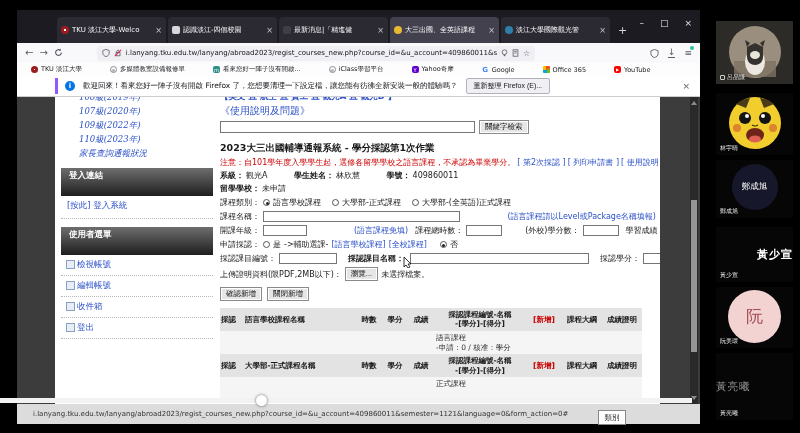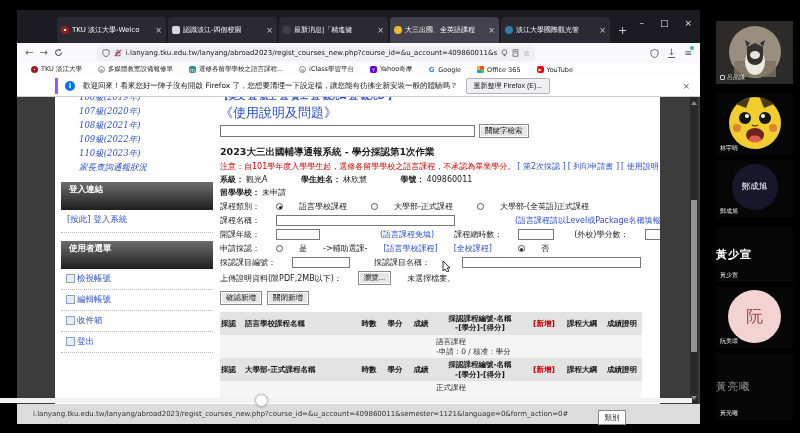--- a/index.html
+++ b/index.html
@@ -31,21 +31,21 @@
   .navbtn { color:#5b5b66; font-size:10px; line-height:1; }
   .urlbar { flex:0 0 400px; margin-left:28px; height:15px; background:#f0f0f4; border-radius:3px;
             display:flex; align-items:center; padding:0 5px; gap:4px; }
   .urltext { flex:1; font-size:7px; color:#15141a; white-space:nowrap; overflow:hidden; }
   .navicons-right { margin-left:auto; display:flex; align-items:center; gap:9px; color:#5b5b66; font-size:9px; }
   .menu-dot { position:relative; }
   .menu-dot::after { content:""; position:absolute; right:-2px; top:-2px; width:4px; height:4px; border-radius:50%; background:#2ac3a2; }
   .dl { border-bottom:1.5px solid #5b5b66; line-height:1; padding-bottom:0; }
 
   
-  .bookmarksbar { height:13px; background:#fdfdfe; display:flex; align-items:center; gap:16px; padding-left:14px;
+  .bookmarksbar { height:13px; background:#fdfdfe; display:flex; align-items:center; gap:28px; padding-left:14px;
                   font-size:6.5px; color:#1b1b1f; }
   .bm { display:flex; align-items:center; gap:3px; white-space:nowrap; }
   .bmi { width:7px; height:7px; border-radius:2px; display:inline-flex; align-items:center; justify-content:center;
          font-size:5px; color:#fff; flex:0 0 7px; }
   .bmi-tku { border-radius:50%; background:radial-gradient(circle,#fff 0 18%,#9e1b20 20%); }
   .bmi-globe { border-radius:50%; background:#fff; border:1px solid #8a8a92; color:#8a8a92; }
   .bmi-moodle { background:#2e8f8a; }
   .bmi-yahoo { background:#5f01d1; }
   .bmi-google { background:#fff; color:#4285f4; font-weight:bold; font-size:7px; }
   .bmi-office { background:conic-gradient(#f25022 0 25%, #7fba00 0 50%, #00a4ef 0 75%, #ffb900 0); border-radius:1px; }
@@ -79,34 +79,34 @@
               font-weight:bold; font-size:8.5px; padding:2px 0 0 8px; }
   .snitem { color:#2b50c8; padding:4px 0 4px 16px; border-bottom:1px dotted #b8b8b8; position:relative; }
   .snitem::before { content:""; position:absolute; left:5px; top:5px; width:7px; height:7px;
                     background:#e8eef8; border:1px solid #8aa0c0; }
   .loginrow { color:#2b50c8; padding:4px 0 6px 6px; border-bottom:1px dotted #b8b8b8; }
 
   
   .main { position:absolute; left:165px; top:0; width:436px; color:#1a1a1a; }
   .depts { height:6px; overflow:hidden; position:relative; }
   .depts span { position:absolute; bottom:0; left:0; color:#2b50c8; font-weight:bold; font-size:8.5px; }
-  .helplink { color:#2b50c8; font-size:13px; margin:1px 0 2px; }
+  .helplink { color:#2b50c8; font-size:10px; margin:1px 0 2px; }
   .searchrow { display:flex; align-items:center; gap:4px; margin-bottom:8px; }
   .tin { border:1px solid #767676; background:#fff; height:12px; }
   .kwinput { width:255px; }
   .bevelbtn { background:#e6e6e6; border:1px solid #8a8a8a; box-shadow:inset 0 0 0 1px #fff;
               font-size:7.5px; padding:1px 5px; color:#111; white-space:nowrap; }
   .ptitle { font-weight:bold; font-size:9.5px; margin-bottom:2px; }
   .notice { font-size:8px; color:#cc0000; margin-bottom:2px; white-space:nowrap; }
   .notice .blu { color:#2b50c8; margin-left:2px; }
   .inforow { font-size:8px; margin-bottom:2px; }
   .inforow b { margin-right:2px; }
-  .inforow .gapx { margin-left:31px; }
+  .inforow .gapx { margin-left:24px; }
   .band { background:#e2e2e2; font-weight:bold; font-size:8.5px; padding:2px 3px; margin:3px 0 2px; }
-  .frow { font-size:8px; display:flex; align-items:center; gap:16px; margin:3px 0; white-space:nowrap; }
+  .frow { font-size:8px; display:flex; align-items:center; gap:3px; margin:3px 0; white-space:nowrap; }
   .radio { width:7px; height:7px; border:1px solid #555; border-radius:50%; background:#fff; flex:0 0 7px; position:relative; }
   .radio.on::after { content:""; position:absolute; left:1.5px; top:1.5px; width:3px; height:3px; background:#222; border-radius:50%; }
   .hint { color:#2b50c8;padding-left:44px; }
   .blulink { color:#2b50c8; }
   .in { border:1px solid #767676; background:#fff; height:11px; }
   .btnrow { display:flex; gap:5px; margin:6px 0 7px; }
   .cursor { position:relative; }
 
   
   .grid { display:grid; grid-template-columns:24px 112px 26px 26px 26px 92px 36px 40px 40px; width:422px; }
@@ -135,21 +135,21 @@
   .plabel { position:absolute; left:4px; bottom:2px; font-size:6px; color:#e9e9e9; display:flex; align-items:center; gap:2px;
             text-shadow:0 0 2px #000; }
   .mic { width:5px; height:5px; border:1px solid #cfcfcf; border-radius:1px; }
   .t1 { top:21px; height:63px; background:#2d2b28; }
   .t1 svg { display:block; margin:4px auto 0; }
   .t2 { top:93px; height:62px; }
   .t2 svg { display:block; margin:3px auto 0; }
   .t3 { top:160px; height:58px; }
   .c-dark { width:46px; height:46px; border-radius:50%; background:#17172b; margin:4px auto 0;
             display:flex; align-items:center; justify-content:center; color:#fff; font-size:8.5px; }
-  .t4 { top:227px; height:55px; display:flex; align-items:center; justify-content:flex-start; }
+  .t4 { top:227px; height:55px; display:flex; align-items:center; justify-content:flex-end; }
   .bigname-w { color:#fff; font-size:11px; font-weight:bold; letter-spacing:1px; }
   .t5 { top:287px; height:61px; }
   .c-pink { width:53px; height:53px; border-radius:50%; background:#f2d3d1; margin:3px auto 0;
             display:flex; align-items:center; justify-content:center; color:#a34e58; font-size:17px; }
   .t6 { top:353px; height:67px; display:flex; align-items:center; justify-content:flex-start; }
   .bigname-g { color:#979797; font-size:10.5px; letter-spacing:1px; }
 </style>
 </head>
 <body>
 
@@ -234,21 +234,21 @@
       <span class="bm">
           <span class="bmi bmi-tku"></span>
           <span>TKU 淡江大學</span>
         </span>
       <span class="bm">
           <span class="bmi bmi-globe">⊕</span>
           <span>多媒體教室設備報修單</span>
         </span>
       <span class="bm">
           <span class="bmi bmi-moodle">m</span>
-          <span>選修各留學學校之語言課程...</span>
+          <span>看來您好一陣子沒有開啟...</span>
         </span>
       <span class="bm">
           <span class="bmi bmi-globe">⊕</span>
           <span>iClass學習平台</span>
         </span>
       <span class="bm">
           <span class="bmi bmi-yahoo">Y</span>
           <span>Yahoo奇摩</span>
         </span>
       <span class="bm">
@@ -272,21 +272,20 @@
       <button class="refresh-btn">重新整理 Firefox (E)...</button>
       <span class="info-close">×</span>
     </div>
 
     <div class="viewport">
       <div class="pagebg">
 
         <div class="sidenav">
           <div class="yearlink">106級(2019年)</div>
           <div class="yearlink">107級(2020年)</div>
-          <div class="yearlink">108級(2021年)</div>
           <div class="yearlink">109級(2022年)</div>
           <div class="yearlink">110級(2023年)</div>
           <div class="yearlink">家長查詢通報狀況</div>
           <div class="snheader">登入連結</div>
           <div class="loginrow">[按此] 登入系統</div>
           <div class="snheader">使用者選單</div>
           <div class="snitem">檢視帳號</div>
           <div class="snitem">編輯帳號</div>
           <div class="snitem">收件箱</div>
           <div class="snitem">登出</div>
@@ -331,41 +330,41 @@
             <input class="in" style="width: 300px;">
             <span class="hint">(語言課程請以Level或Package名稱填報)</span>
           </div>
 
           <div class="frow">
             <span>開課年級：</span>
             <input class="in" style="width: 44px;">
             <span class="hint">(語言課程免填)</span>
             <span style="margin-left:4px;">課程總時數：</span>
             <input class="in" style="width: 36px;">
-            <span style="margin-left:4px;">(外校)學分數：</span>
+            <span style="margin-left:20px;">(外校)學分數：</span>
             <input class="in" style="width: 36px;">
             <span style="margin-left:4px;">學習成績：</span>
             <input class="in" style="width: 40px;">
           </div>
 
           <div class="frow">
             <span>申請採認：</span>
             <span class="radio"></span>
               <span>是</span>
             <span>-&gt;輔助選課-</span>
             <span class="blulink">[語言學校課程]</span>
             <span class="blulink">[全校課程]</span>
             <span class="radio on" style="margin-left:10px;"></span>
               <span>否</span>
           </div>
 
           <div class="frow">
             <span>採認課目編號：</span>
             <input class="in" style="width: 58px;">
-            <span class="cursor" style="margin-left:8px;">採認課目名稱：</span>
+            <span class="cursor" style="margin-left:8px;font-weight:bold;">採認課目名稱：</span>
             <span style="position:relative;width:0;">
               <svg width="9" height="11" viewBox="0 0 9 11" style="position:absolute;left:-4px;top:-2px;">
                   <path d="M1 0l7 7-3 0 2 3-2 1-2-3-2 2z" fill="#fff" stroke="#000" stroke-width="0.8"></path>
                 </svg>
             </span>
             <input class="in" style="width: 185px;">
             <span style="margin-left:8px;">採認學分：</span>
             <input class="in" style="width: 26px;">
           </div>
 

